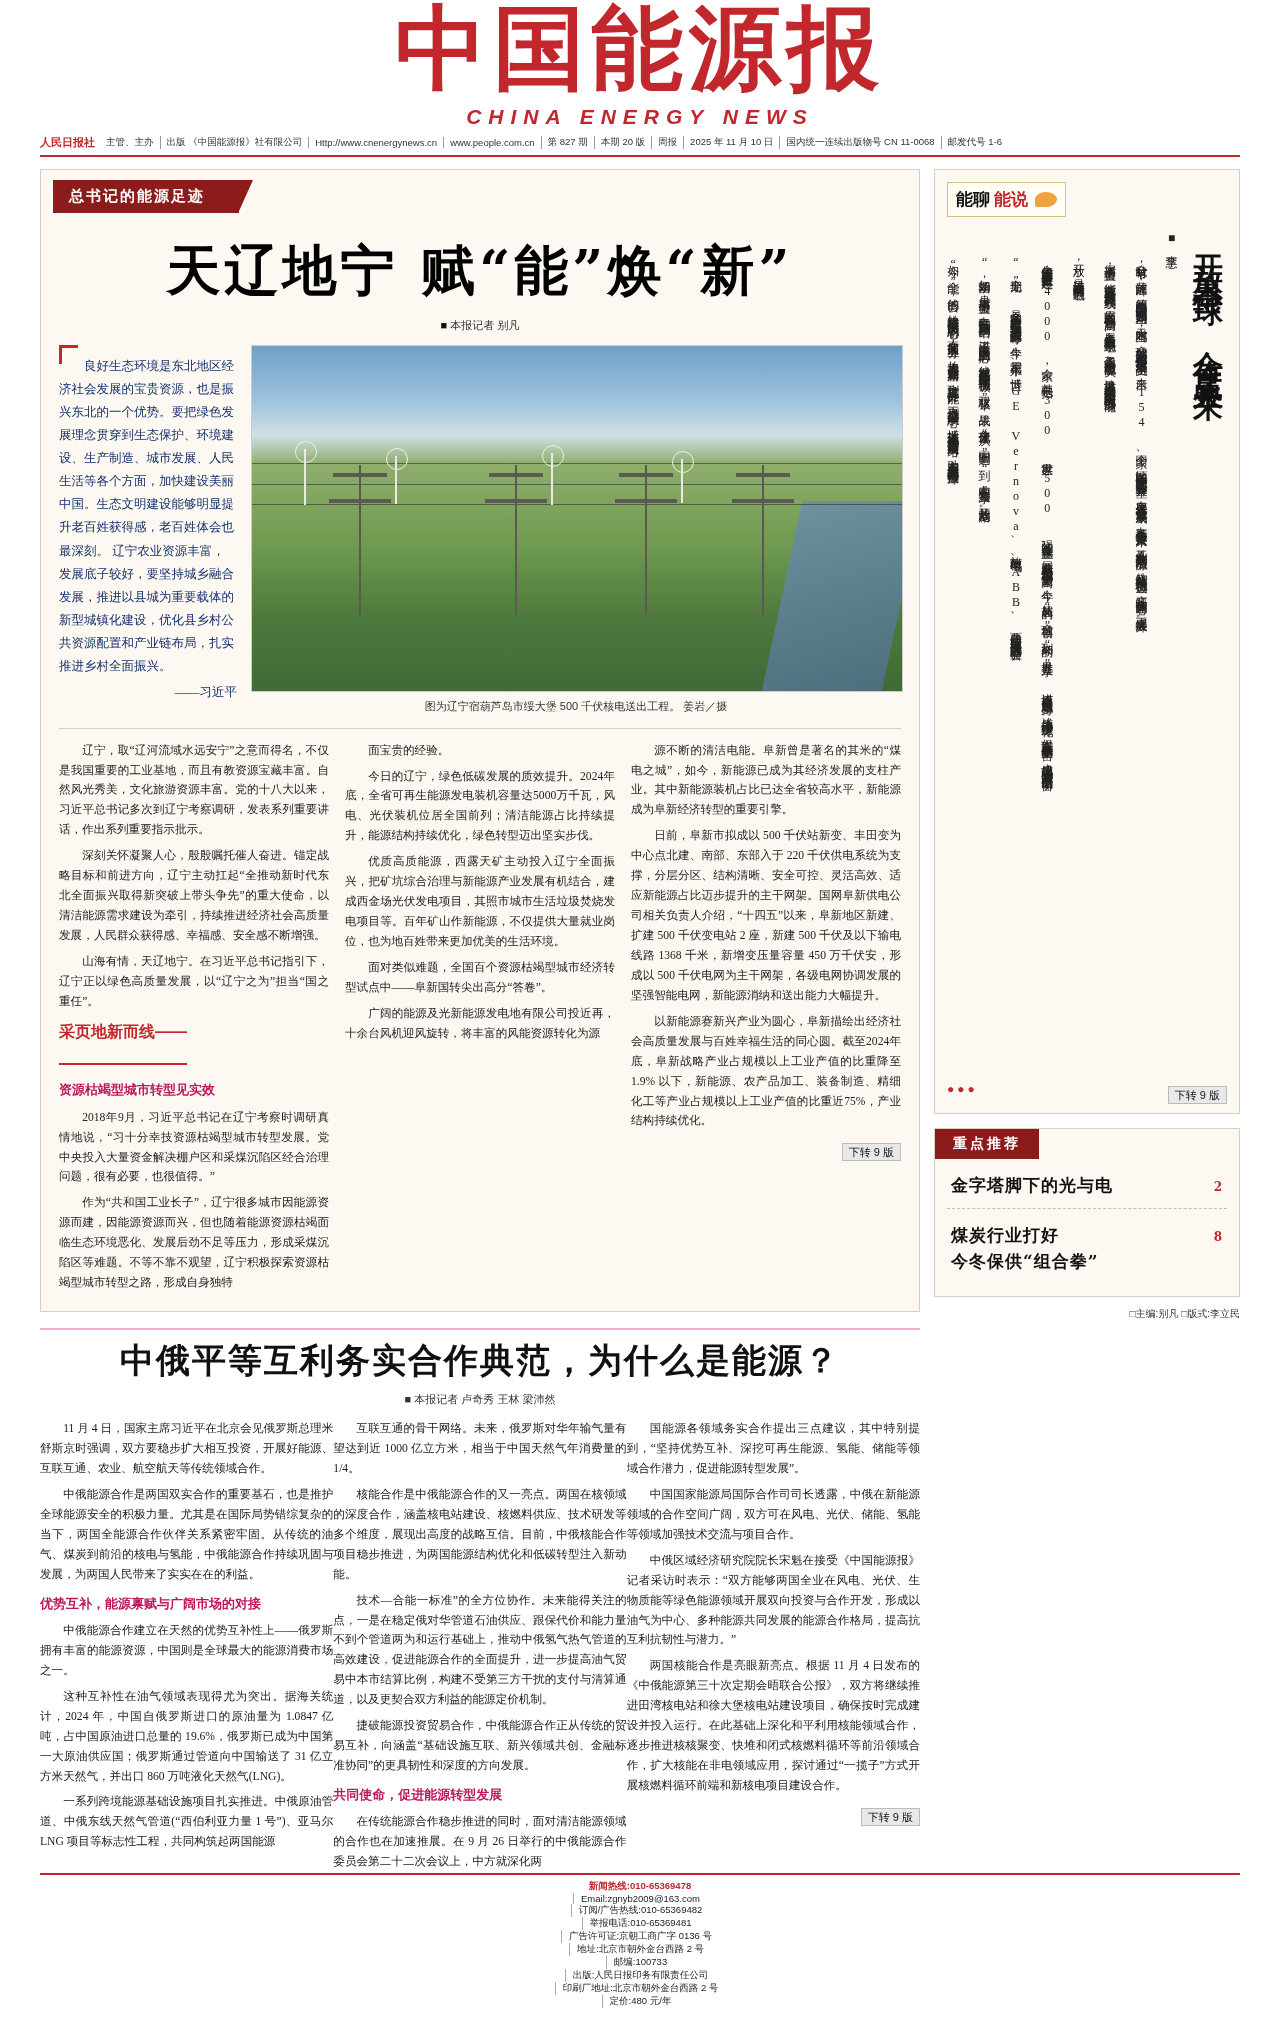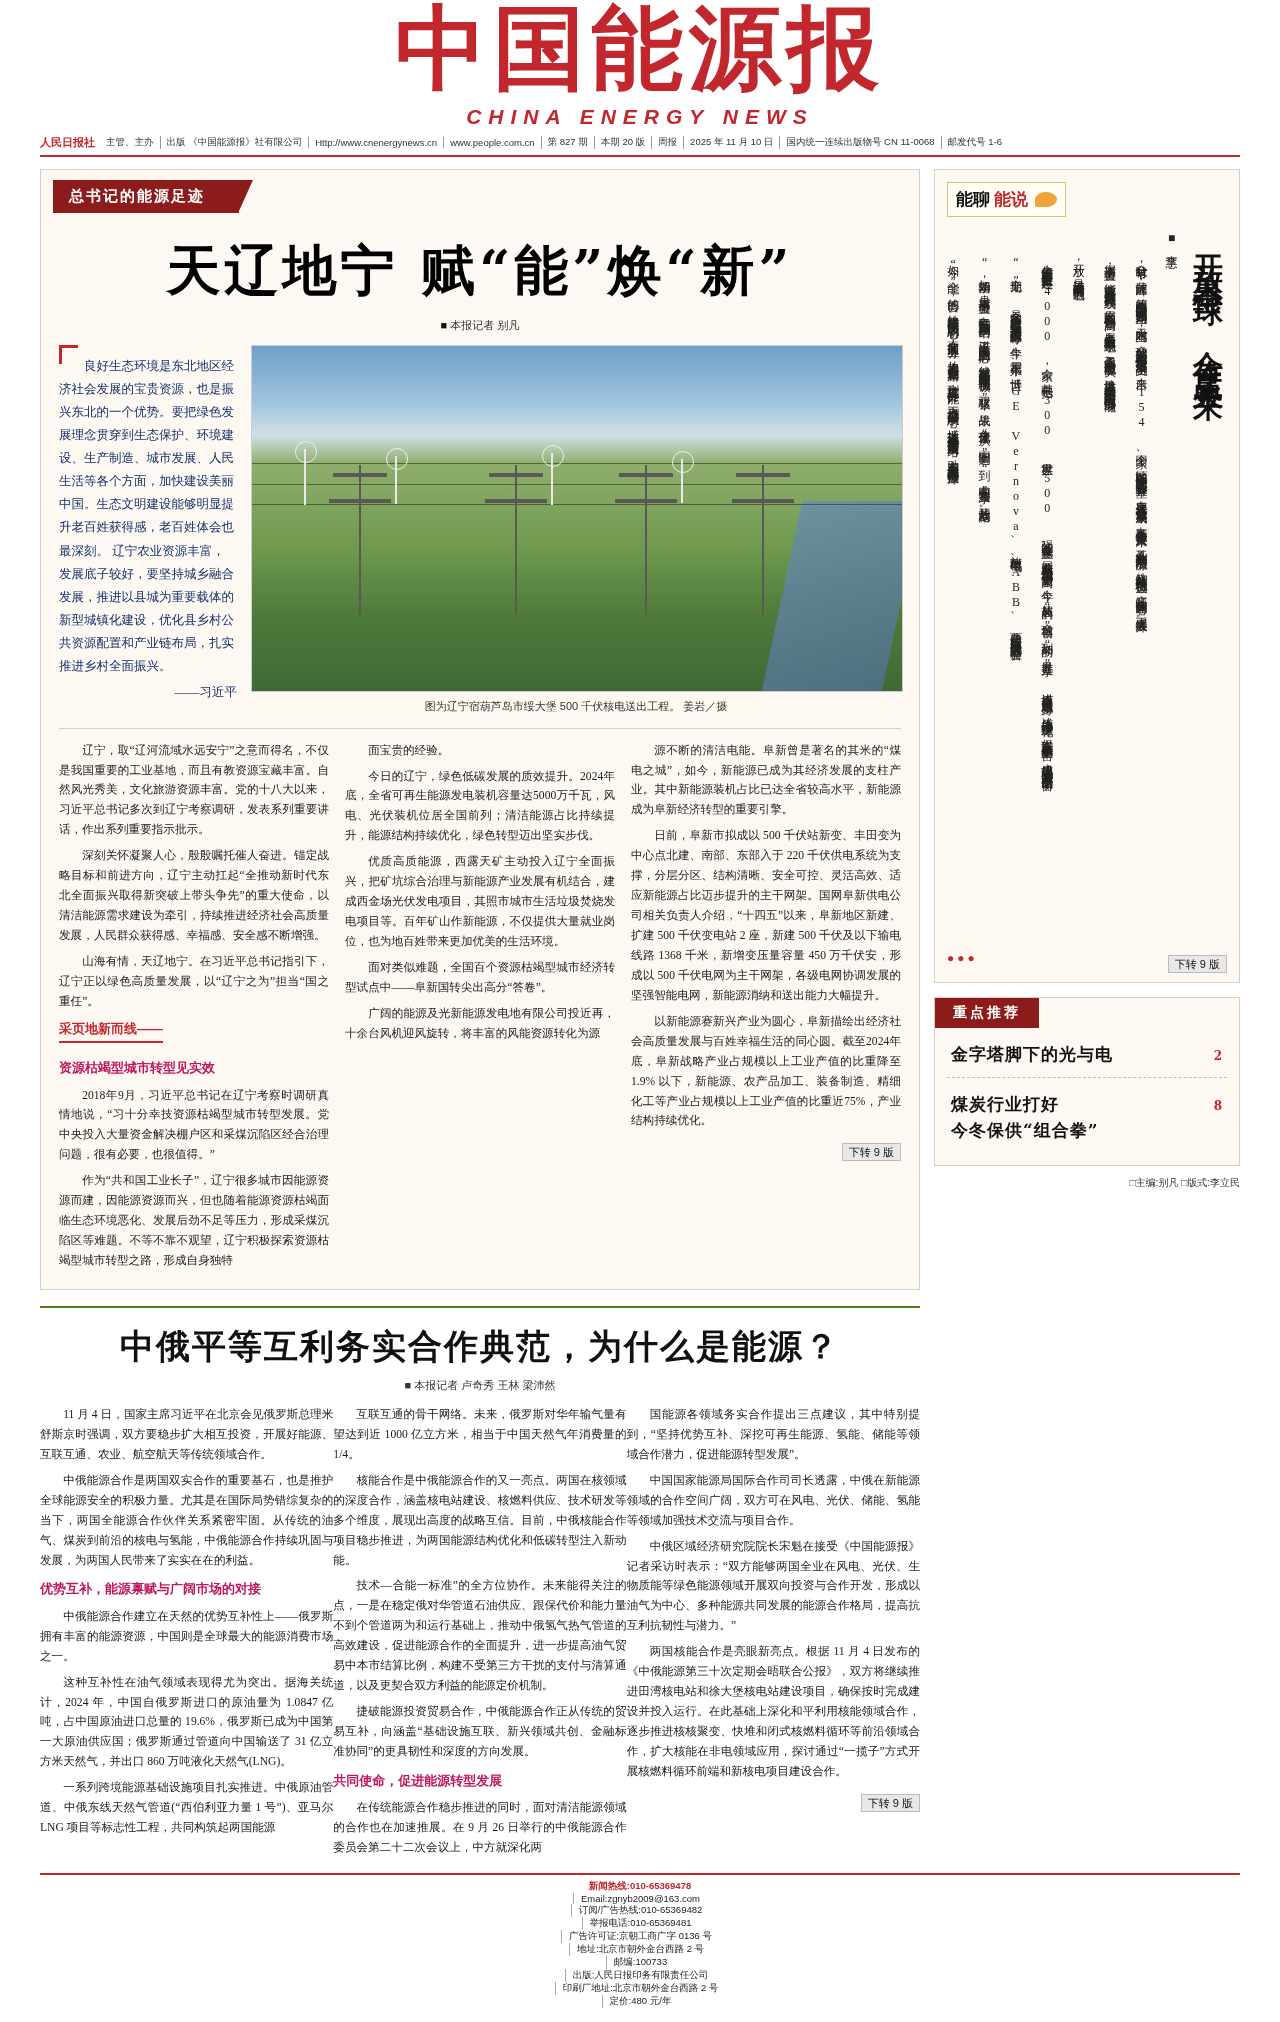--- a/index.html
+++ b/index.html
@@ -133,34 +133,34 @@
     border-top:1px solid #d8cfc0;padding-top:12px;
   }
   .lc{flex:1;font-size:11.6px;line-height:1.72;text-align:justify;color:#222;}
   .lc p{margin:0 0 6px 0;text-indent:2em;}
   .sub-head{
     font-family:"Liberation Sans",sans-serif;
     font-weight:700;font-size:13px;color:#be185d;
     text-indent:0;margin:8px 0 6px 0;
   }
   .red-tag{
-    display:inline-block;color:#c1272d;font-weight:700;font-size:13px;
-    font-family:"Liberation Sans",sans-serif;
-    border-bottom:2px solid #c1272d;padding-bottom:1px;margin-bottom:6px;
+    display:inline-block;color:#c1272d;font-weight:700;font-size:16px;
+    font-family:"Liberation Sans",sans-serif;
+    border-bottom:2px solid #c1272d;padding-bottom:18px;margin-bottom:6px;
   }
   .jump{
     text-align:right;font-family:"Liberation Sans",sans-serif;
     font-size:11px;color:#111;margin-top:12px;
   }
   .jump span{background:#e8e8e8;padding:2px 6px;border:1px solid #bbb;}
 
   
   .rail-box{
     border:1px solid #d8cfc0;background:#fdf9f2;padding:12px;
-    height:814px;box-sizing:border-box;position:relative;
+    height:945px;box-sizing:border-box;position:relative;
   }
   .rail-logo{
     display:flex;align-items:center;gap:4px;
     border:1px solid #d6c07a;background:#fffdf4;padding:5px 8px;width:fit-content;
   }
   .rail-logo .t1{font-family:"DejaVu Serif",serif;font-weight:700;font-size:17px;color:#111;}
   .rail-logo .t2{font-family:"DejaVu Serif",serif;font-weight:700;font-size:17px;color:#c1272d;}
   .rail-logo .bubble{
     width:22px;height:15px;background:#f0a23c;border-radius:50% 50% 50% 10%;
     display:inline-block;margin-left:3px;
@@ -182,21 +182,21 @@
     writing-mode:vertical-rl;text-orientation:upright;
     font-size:12px;color:#222;letter-spacing:1px;
   }
   .rail-foot{
     position:absolute;bottom:10px;left:12px;right:12px;
     display:flex;align-items:center;justify-content:space-between;
   }
   .dots{color:#c1272d;letter-spacing:3px;font-size:12px;}
 
   
-  .feature{margin-top:16px;border-top:2px solid #4d7c0f;padding-top:16px;}
+  .feature{margin-top:16px;border-top:2px solid #f9a8d4;padding-top:8px;}
   .feature-title{
     text-align:center;font-family:"DejaVu Serif",serif;font-weight:700;
     font-size:34px;letter-spacing:2px;color:#111;
   }
   .feature-byline{
     text-align:center;font-family:"Liberation Sans",sans-serif;
     font-size:11px;margin:8px 0 12px 0;color:#333;
   }
   .feature-cols{display:flex;}
   .fc{flex:1;font-size:11.6px;line-height:1.72;text-align:justify;}

